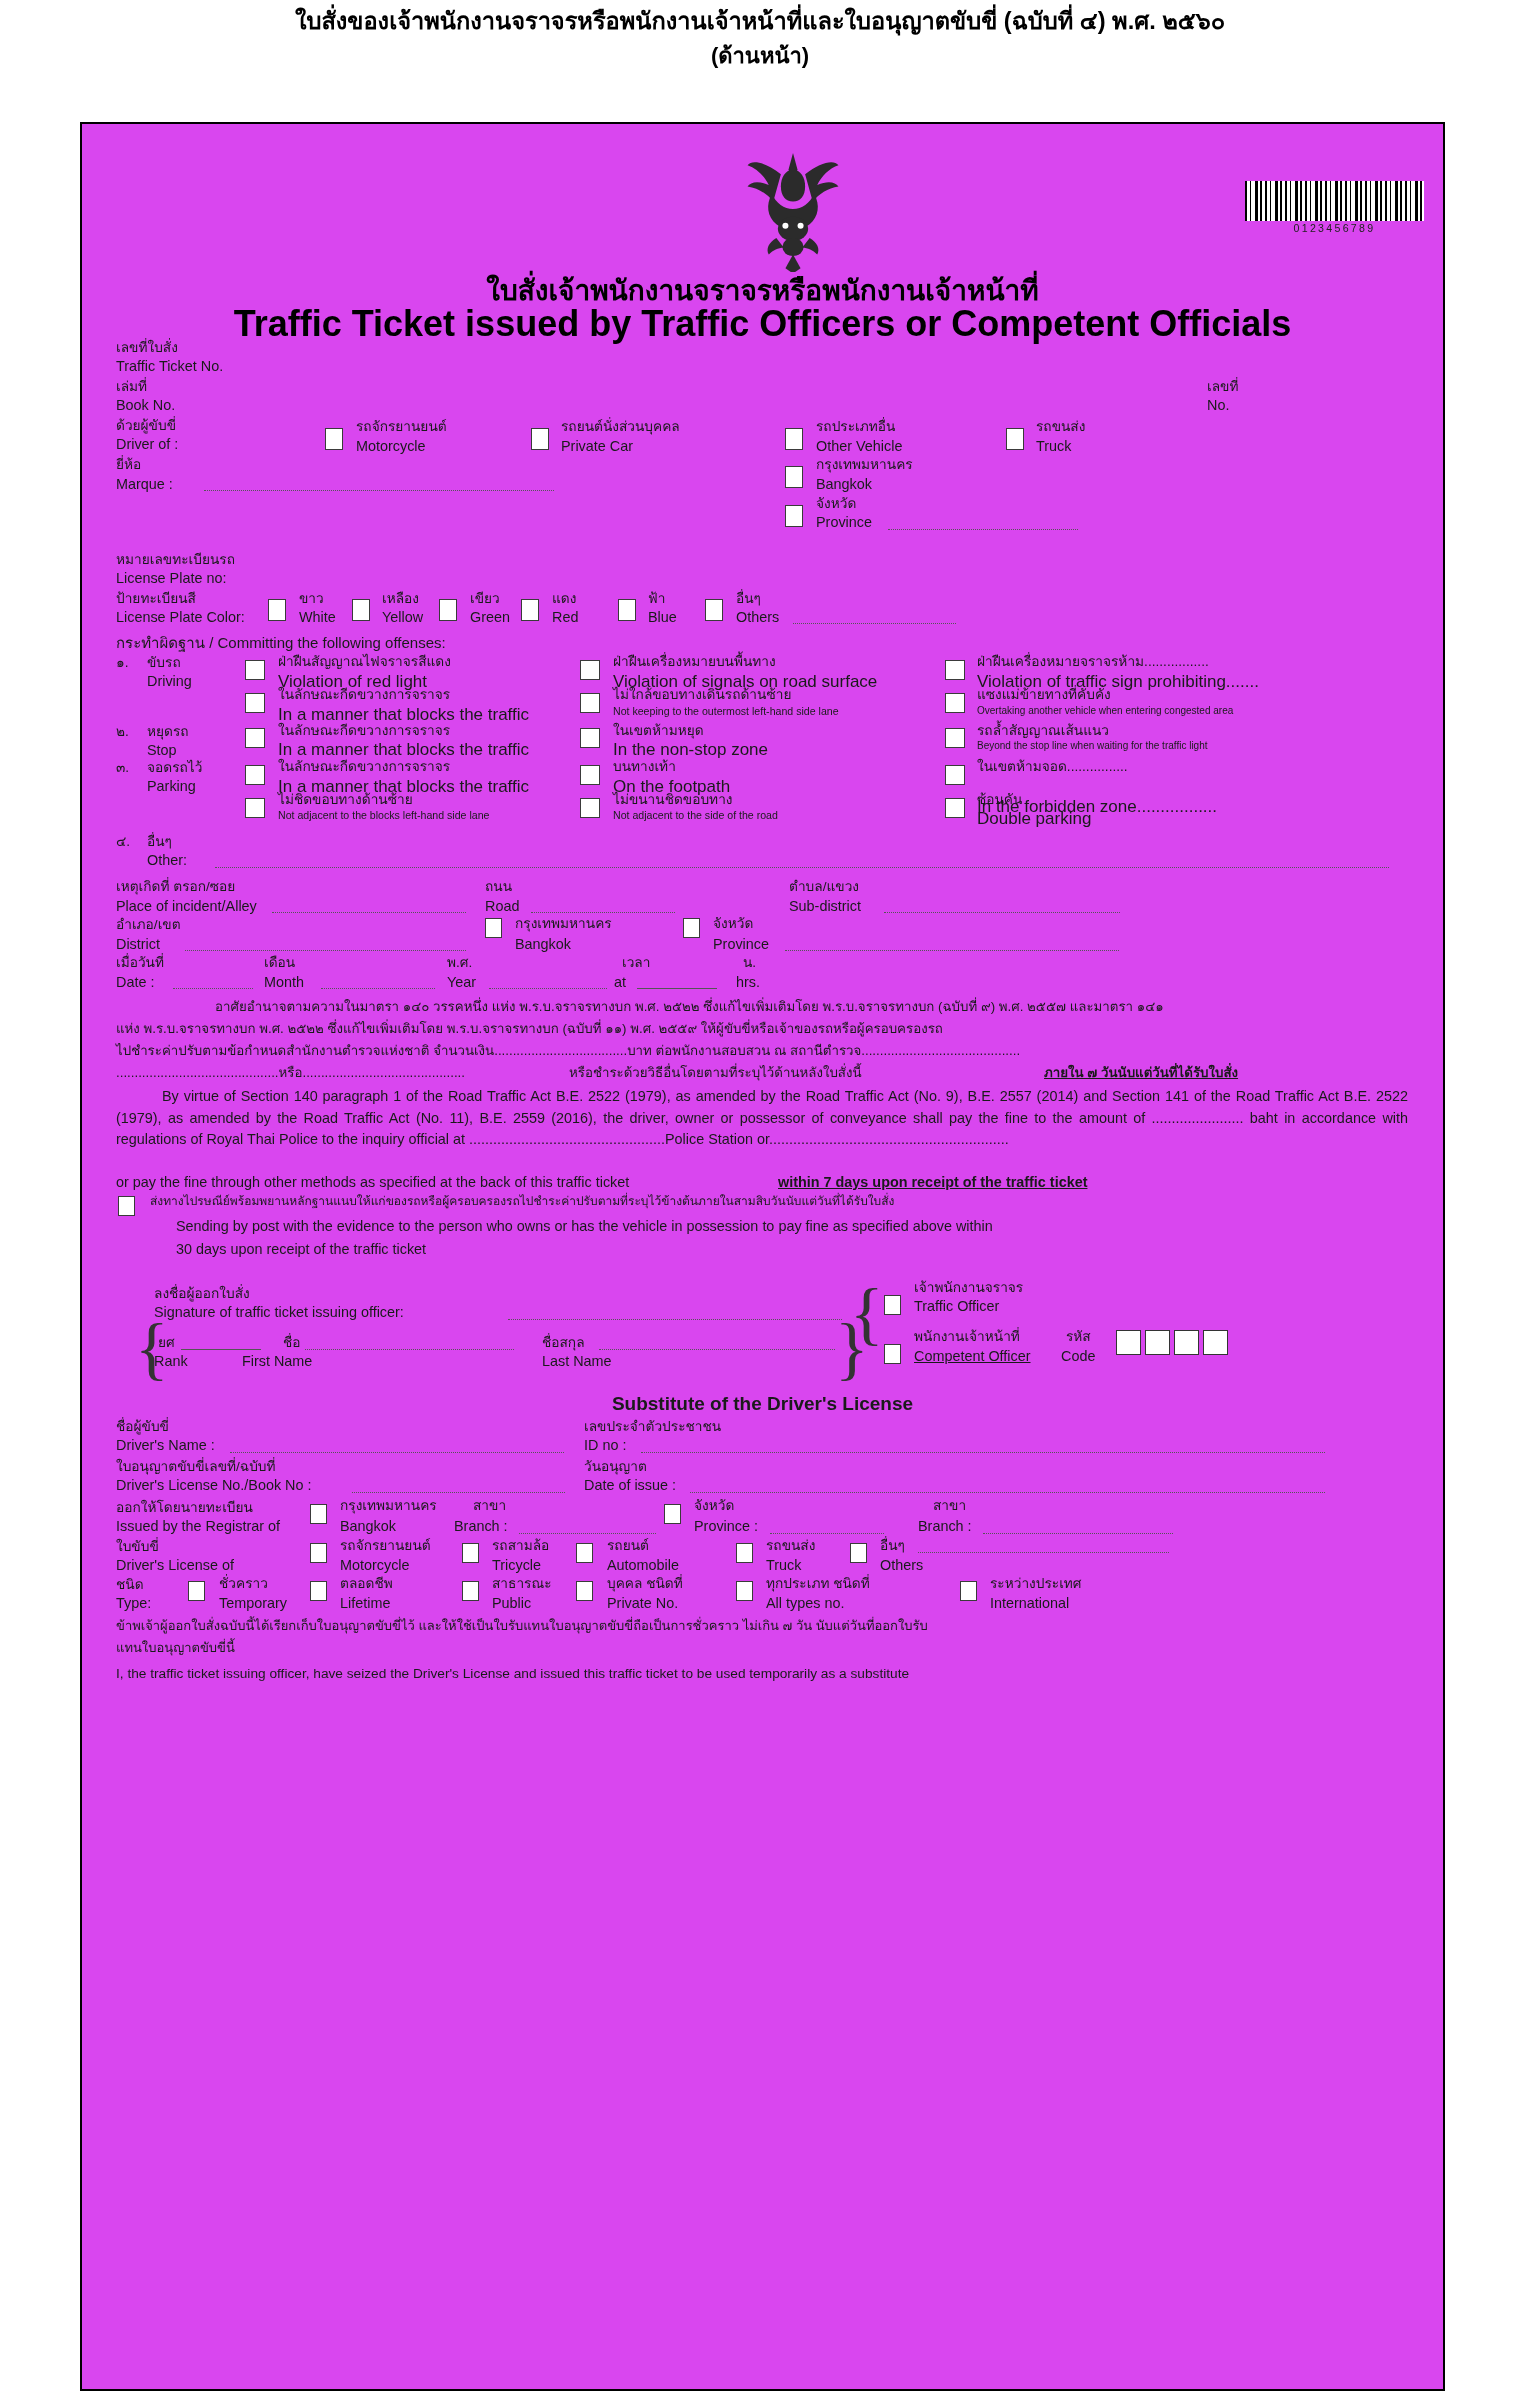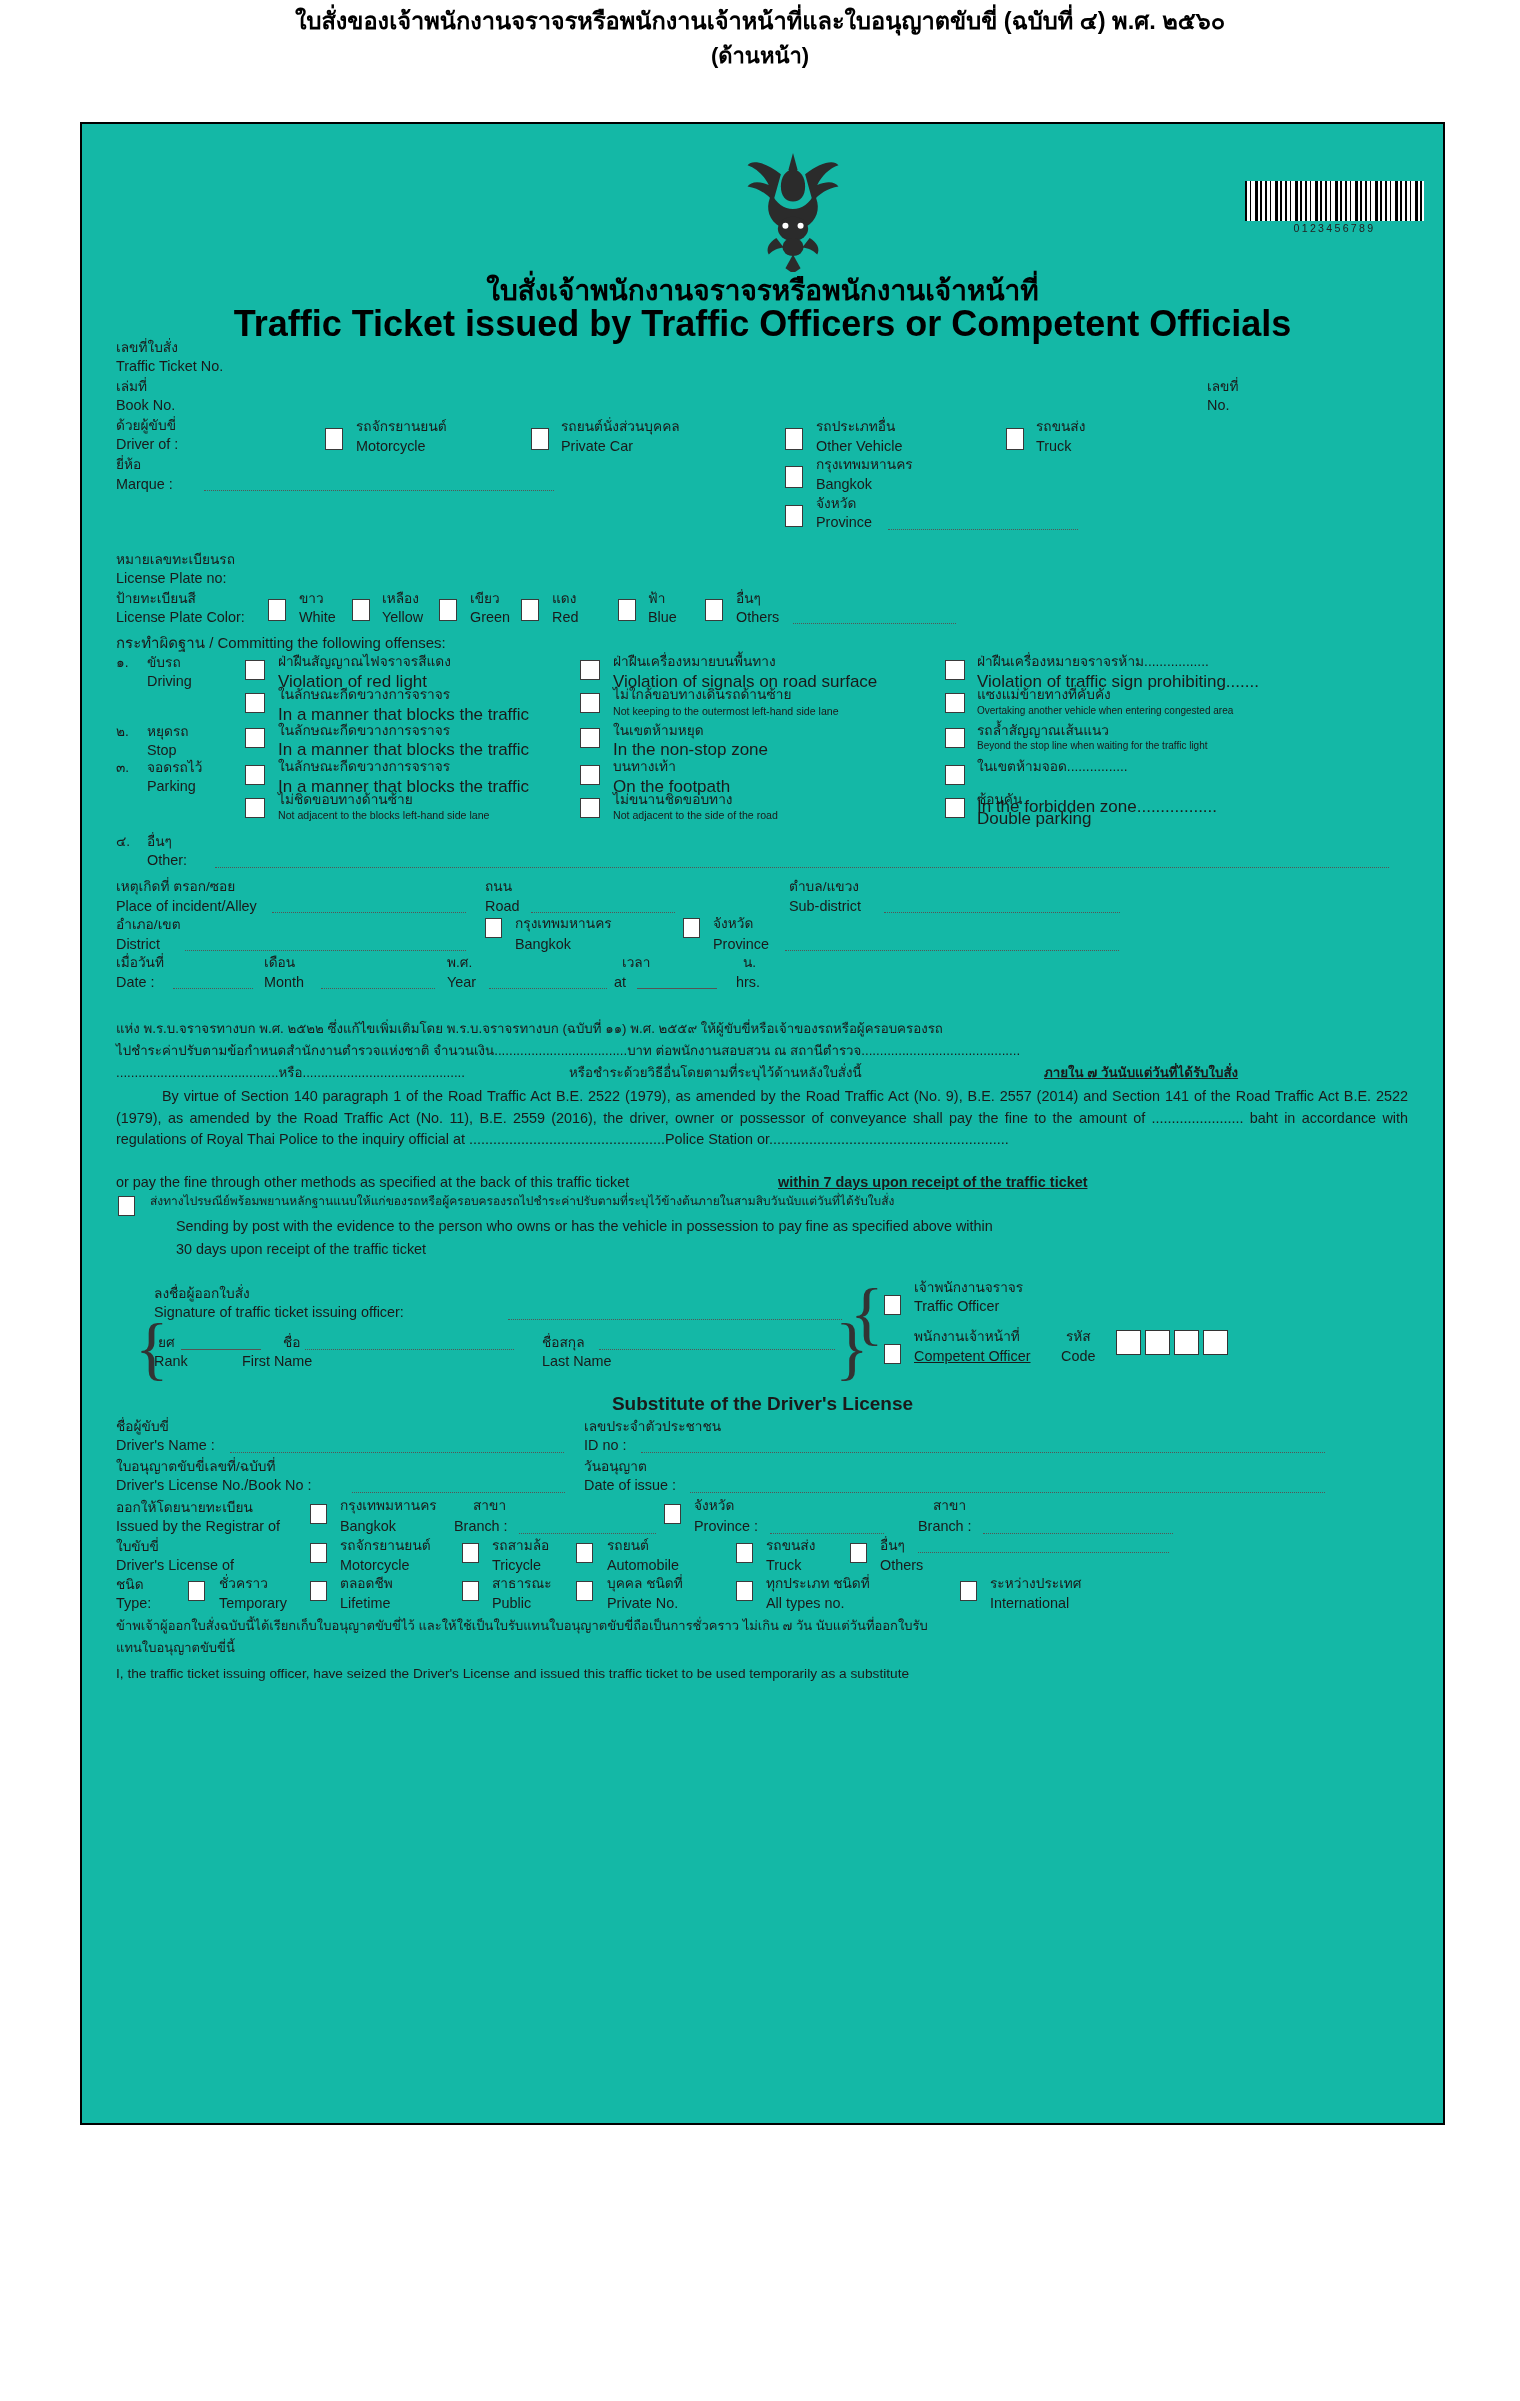--- a/index.html
+++ b/index.html
@@ -10,22 +10,22 @@
   }
   .page-title{
     position:absolute;left:0;top:6px;width:1520px;text-align:center;
     font-size:23.6px;font-weight:bold;line-height:1.35;color:#000;
   }
   .page-subtitle{
     position:absolute;left:0;top:38px;width:1520px;text-align:center;
     font-size:22px;font-weight:bold;color:#000;
   }
   .doc-frame{
-    position:absolute;left:80px;top:122px;width:1365px;height:2003px;
-    border:2.3px solid #000;background:#14b8a6;box-sizing:border-box;
+    position:absolute;left:80px;top:122px;width:1365px;height:2269px;
+    border:2.3px solid #000;background:#d946ef;box-sizing:border-box;
     overflow:hidden;
   }
   .inner{position:absolute;left:0;top:0;width:100%;height:100%;}
 
   
   .garuda{position:absolute;left:650px;top:23px;width:122px;height:125px;}
   .barcode{position:absolute;left:1163px;top:57px;width:179px;height:53px;}
   .barcode .bars{width:100%;height:40px;
     background:repeating-linear-gradient(to right,
       #000 0 2.3px, #fff 2.3px 4.6px, #000 4.6px 6px, #fff 6px 10px,
@@ -282,20 +282,21 @@
   <div class="t en" style="left:365px;top:851px;">Year</div>
   <div class="dots" style="left:407px;top:864px;width:118px;"></div>
 
   <div class="t th" style="left:540px;top:832px;">เวลา</div>
   <div class="t en" style="left:532px;top:851px;">at</div>
   <div class="sline" style="left:555px;top:864px;width:80px;"></div>
 
   <div class="t th" style="left:661px;top:832px;">น.</div>
   <div class="t en" style="left:654px;top:851px;">hrs.</div>
 
+  <div class="para-th" style="left:34px;top:872px;width:1292px;text-indent:99px;">อาศัยอำนาจตามความในมาตรา ๑๔๐ วรรคหนึ่ง แห่ง พ.ร.บ.จราจรทางบก พ.ศ. ๒๕๒๒ ซึ่งแก้ไขเพิ่มเติมโดย พ.ร.บ.จราจรทางบก (ฉบับที่ ๙) พ.ศ. ๒๕๕๗ และมาตรา ๑๔๑</div>
   <div class="para-th" style="left:34px;top:894px;width:1292px;">แห่ง พ.ร.บ.จราจรทางบก พ.ศ. ๒๕๒๒ ซึ่งแก้ไขเพิ่มเติมโดย พ.ร.บ.จราจรทางบก (ฉบับที่ ๑๑) พ.ศ. ๒๕๕๙ ให้ผู้ขับขี่หรือเจ้าของรถหรือผู้ครอบครองรถ</div>
   <div class="para-th" style="left:34px;top:916px;width:1292px;">ไปชำระค่าปรับตามข้อกำหนดสำนักงานตำรวจแห่งชาติ จำนวนเงิน....................................บาท ต่อพนักงานสอบสวน ณ สถานีตำรวจ...........................................</div>
   <div class="para-th" style="left:34px;top:938px;">............................................หรือ............................................</div>
   <div class="para-th" style="left:487px;top:938px;">หรือชำระด้วยวิธีอื่นโดยตามที่ระบุไว้ด้านหลังใบสั่งนี้</div>
   <div class="para-th bold ul" style="left:962px;top:938px;">ภายใน ๗ วันนับแต่วันที่ได้รับใบสั่ง</div>
 
   <div class="para" style="left:34px;top:962px;width:1292px;text-indent:46px;">By virtue of Section 140 paragraph 1 of the Road Traffic Act B.E. 2522 (1979), as amended by the Road Traffic Act (No. 9), B.E. 2557 (2014) and Section 141 of the Road Traffic Act B.E. 2522 (1979), as amended by the Road Traffic Act (No. 11), B.E. 2559 (2016), the driver, owner or possessor of conveyance shall pay the fine to the amount of ....................... baht in accordance with regulations of Royal Thai Police to the inquiry official at .................................................Police Station or............................................................</div>
   <div class="t en" style="left:34px;top:1051px;">or pay the fine through other methods as specified at the back of this traffic ticket </div>
   <div class="t en bold ul" style="left:696px;top:1051px;">within 7 days upon receipt of the traffic ticket</div>
 

